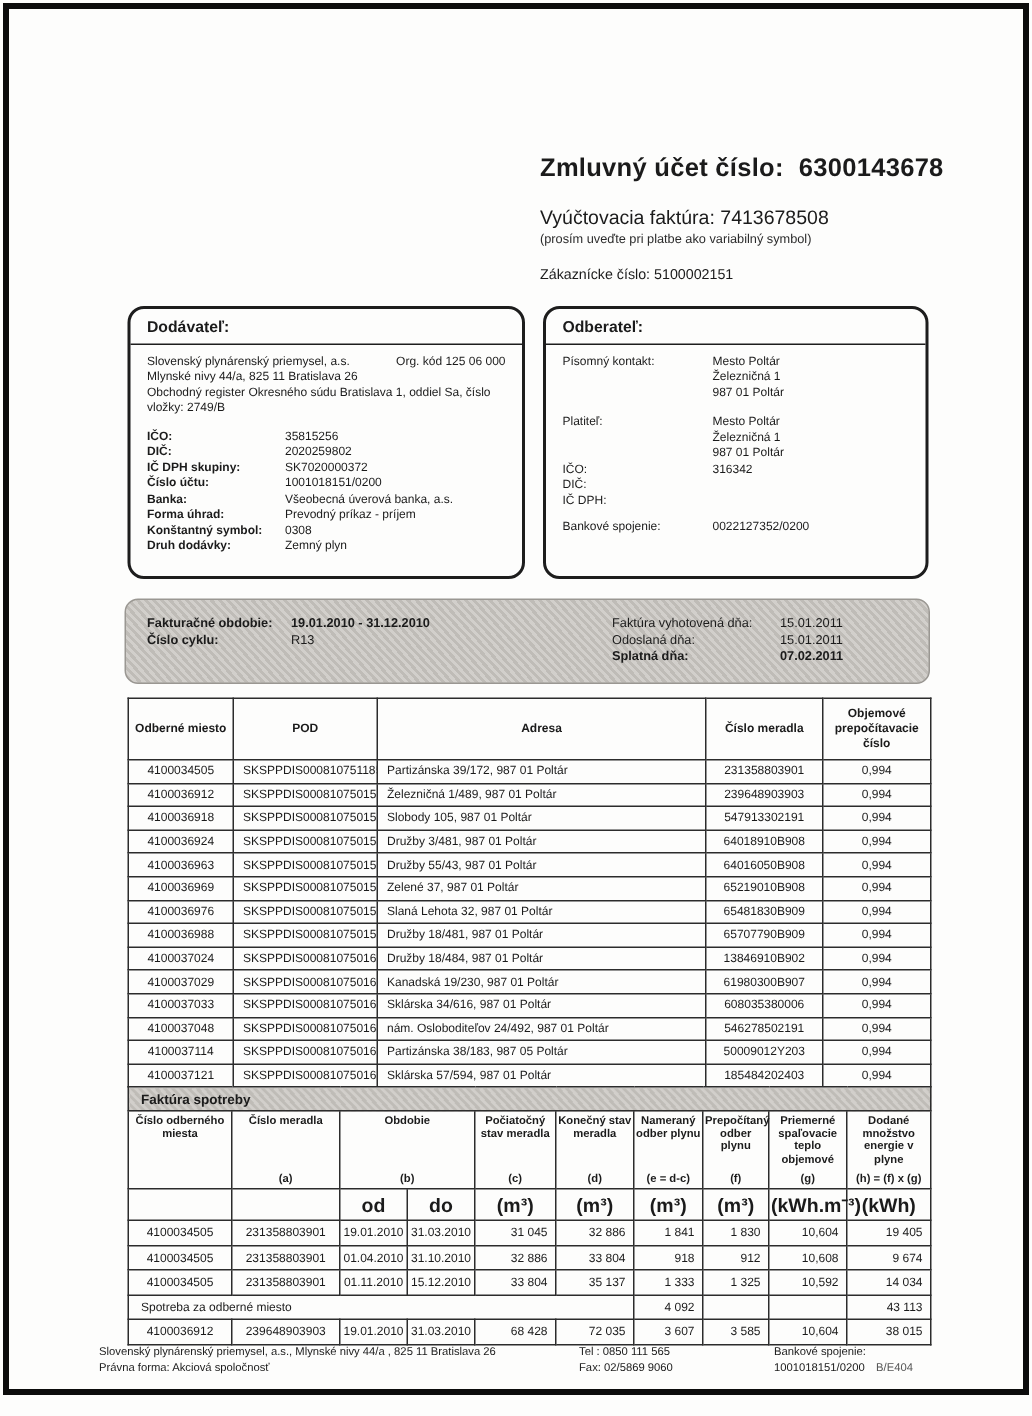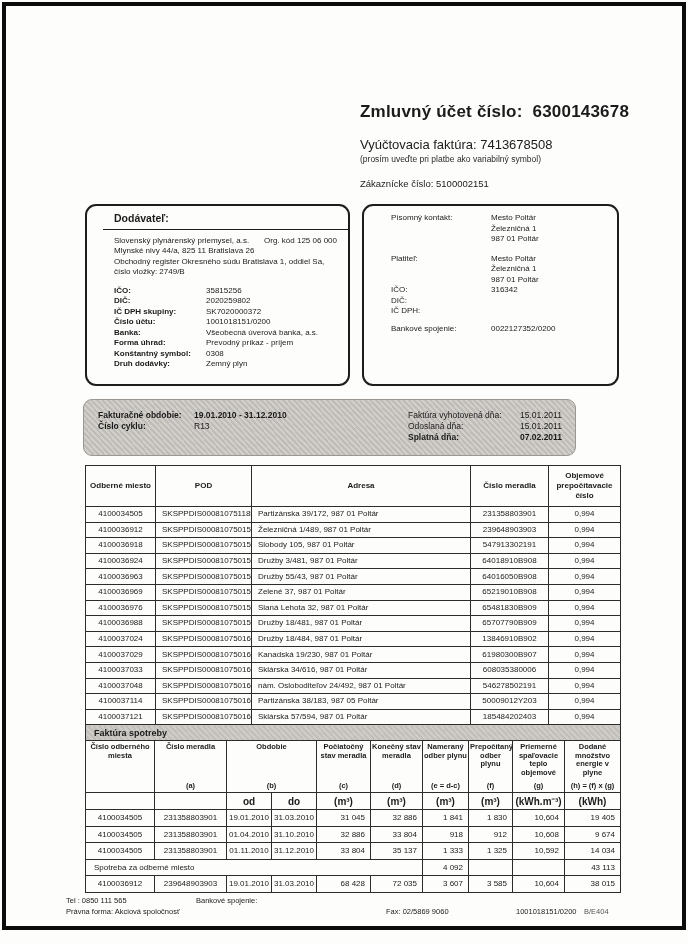--- a/index.html
+++ b/index.html
@@ -19,42 +19,42 @@
   .head-block{position:absolute;left:360px;top:102px;width:300px;}
   .h-account{font-size:17px;font-weight:bold;letter-spacing:.2px;white-space:nowrap;}
   .h-account .num{margin-left:10px;}
   .h-invoice{font-size:13px;margin-top:15px;white-space:nowrap;}
   .h-note{font-size:8.5px;margin-top:2px;color:#2a2a2a;}
   .h-cust{font-size:9.5px;margin-top:14px;}
 
   
   .box{
     position:absolute;border:2px solid #1d1d1d;border-radius:11px;
-    background:#fdfdfc;padding:7px 11px 6px 27px;box-sizing:border-box;font-size:8px;line-height:10.5px;
+    background:#fdfdfc;padding:7px 11px 6px 11px;box-sizing:border-box;font-size:8px;line-height:10.5px;
   }
   .supplier-box{left:85px;top:204px;width:265px;height:182px;}
   .customer-box{left:362px;top:204px;width:257px;height:182px;}
   .box-title{
     font-size:10.5px;font-weight:bold;padding-bottom:5px;margin:0 -11px 6px -11px;
     padding-left:11px;border-bottom:1.5px solid #1d1d1d;
   }
   .sup-name-row{display:flex;justify-content:space-between;}
   .sup-register{margin-bottom:8px;}
   .frow{display:flex;}
   .flabel{font-weight:bold;width:92px;flex:0 0 92px;}
   .fvalue{flex:1;}
   .crow{display:flex;margin-bottom:0;}
   .clabel{font-weight:normal;width:100px;flex:0 0 100px;}
   .cvals span{display:block;}
   .gap-top{margin-top:9px;}
   .gap-top-sm{margin-top:7px;}
 
   
   .period-bar{
-    position:absolute;left:83px;top:399px;width:493px;height:57px;box-sizing:border-box;
+    position:absolute;left:83px;top:399px;width:537px;height:57px;box-sizing:border-box;
     border:1px solid #9a9792;border-radius:9px;
     background:#c9c6c1;
     background-image:repeating-linear-gradient(47deg,rgba(255,255,255,.16) 0 2px,rgba(0,0,0,.05) 2px 4px);
     font-size:8.5px;line-height:11px;padding:9px 12px;
   }
   .pb-left{position:absolute;left:14px;top:10px;}
   .pb-right{position:absolute;left:324px;top:10px;}
   .pb-row{display:flex;}
   .pb-label{width:96px;flex:0 0 96px;}
   .pb-label-r{width:112px;flex:0 0 112px;}
@@ -76,21 +76,21 @@
 
   .t2{position:absolute;left:85px;top:724px;width:535px;border:1.5px solid #242424;}
   .t2 th,.t2 td{border:1px solid #2c2c2c;box-sizing:border-box;}
   .t2 .titlebar th{
     text-align:left;font-size:9px;font-weight:bold;height:16px;padding:1px 0 1px 8px;
     background:#c9c6c1;
     background-image:repeating-linear-gradient(47deg,rgba(255,255,255,.16) 0 2px,rgba(0,0,0,.05) 2px 4px);
   }
   .t2 .hrow th{height:52px;padding:2px 1px;vertical-align:top;font-size:7.5px;font-weight:bold;line-height:8.5px;text-align:center;}
   .t2 .hrow th .cell-stack{display:flex;flex-direction:column;justify-content:space-between;height:100%;}
-  .t2 .urow th{height:14px;font-size:10px;font-weight:bold;text-align:center;padding:1px;}
+  .t2 .urow th{height:14px;font-size:13px;font-weight:bold;text-align:center;padding:1px;}
   .t2 td{font-size:8px;height:16.5px;padding:0 5px;white-space:nowrap;overflow:hidden;}
   .t2 td.c{text-align:center;padding:0 1px;}
   .t2 td.r{text-align:right;}
   .t2 .sumrow td{font-weight:normal;}
   .t2 .sum-label{text-align:left;padding-left:8px;}
 
   
   .footer{position:absolute;left:60px;top:894px;width:570px;font-size:7.5px;line-height:9px;}
   .f-address{text-align:center;padding-bottom:2px;border-bottom:1px solid #222;margin:0 4px;}
   .f-row{display:flex;margin-top:2px;padding:0 6px;}
@@ -166,20 +166,21 @@
           </div>
 
           <div class="frow">
             <span class="flabel">Druh dodávky:</span>
             <span class="fvalue">Zemný plyn</span>
           </div>
         </div>
     </div>
 
     <div class="box customer-box">
+      <div class="box-title">Odberateľ:</div>
       <div class="crow">
         <span class="clabel">Písomný kontakt:</span>
         <span class="cvals">
             <span>Mesto Poltár</span>
             <span>Železničná 1</span>
             <span>987 01 Poltár</span>
           </span>
       </div>
       <div class="crow gap-top">
         <span class="clabel">Platiteľ:</span>
@@ -482,21 +483,21 @@
             <td class="r">918</td>
             <td class="r">912</td>
             <td class="r">10,608</td>
             <td class="r">9 674</td>
           </tr>
 
           <tr>
             <td class="c">4100034505</td>
             <td class="c">231358803901</td>
             <td class="c">01.11.2010</td>
-            <td class="c">31.12.2010</td>
+            <td class="c">15.12.2010</td>
             <td class="r">33 804</td>
             <td class="r">35 137</td>
             <td class="r">1 333</td>
             <td class="r">1 325</td>
             <td class="r">10,592</td>
             <td class="r">14 034</td>
           </tr>
         </tbody>
       <tbody>
         <tr class="sumrow">
@@ -519,20 +520,21 @@
             <td class="r">3 607</td>
             <td class="r">3 585</td>
             <td class="r">10,604</td>
             <td class="r">38 015</td>
           </tr>
         </tbody>
     </table>
 
     <div class="footer">
       <div class="f-row">
+        <span class="f-left">Slovenský plynárenský priemysel, a.s., Mlynské nivy 44/a , 825 11 Bratislava 26</span>
         <span class="f-mid">Tel : 0850 111 565</span>
         <span class="f-right">Bankové spojenie:</span>
       </div>
       <div class="f-row">
         <span class="f-left">Právna forma: Akciová spoločnosť</span>
         <span class="f-mid">Fax: 02/5869 9060</span>
         <span class="f-right">1001018151/0200</span>
         <span class="f-far">B/E404</span>
       </div>
     </div>

